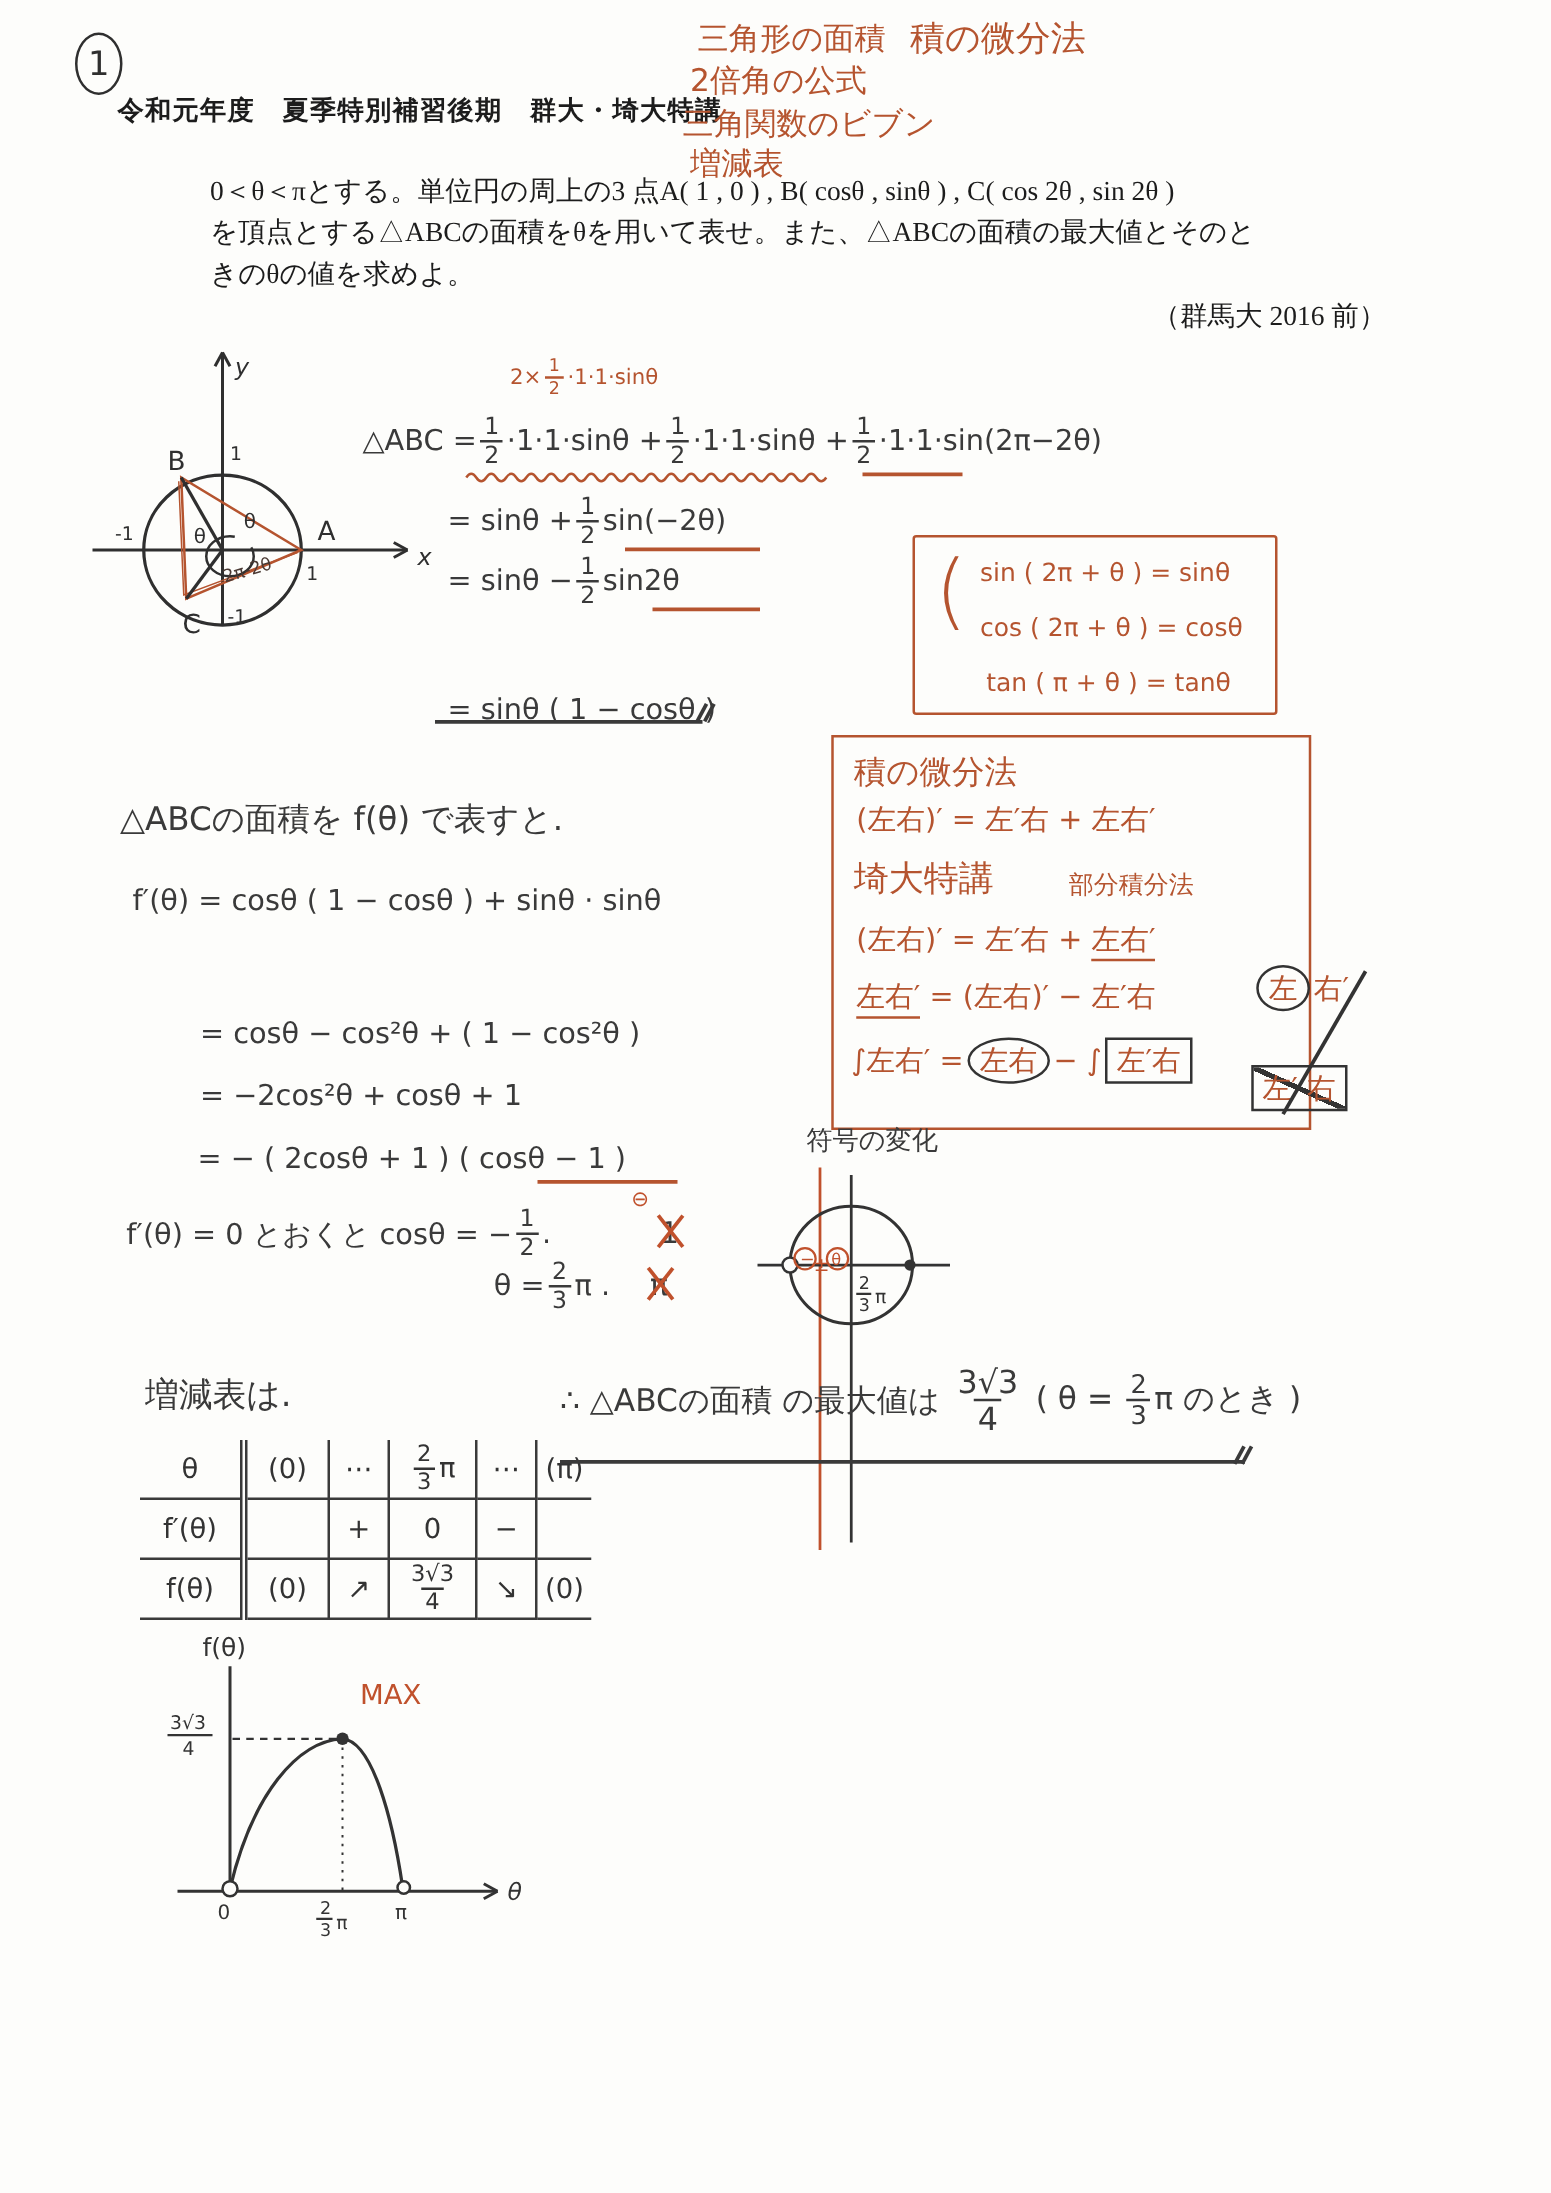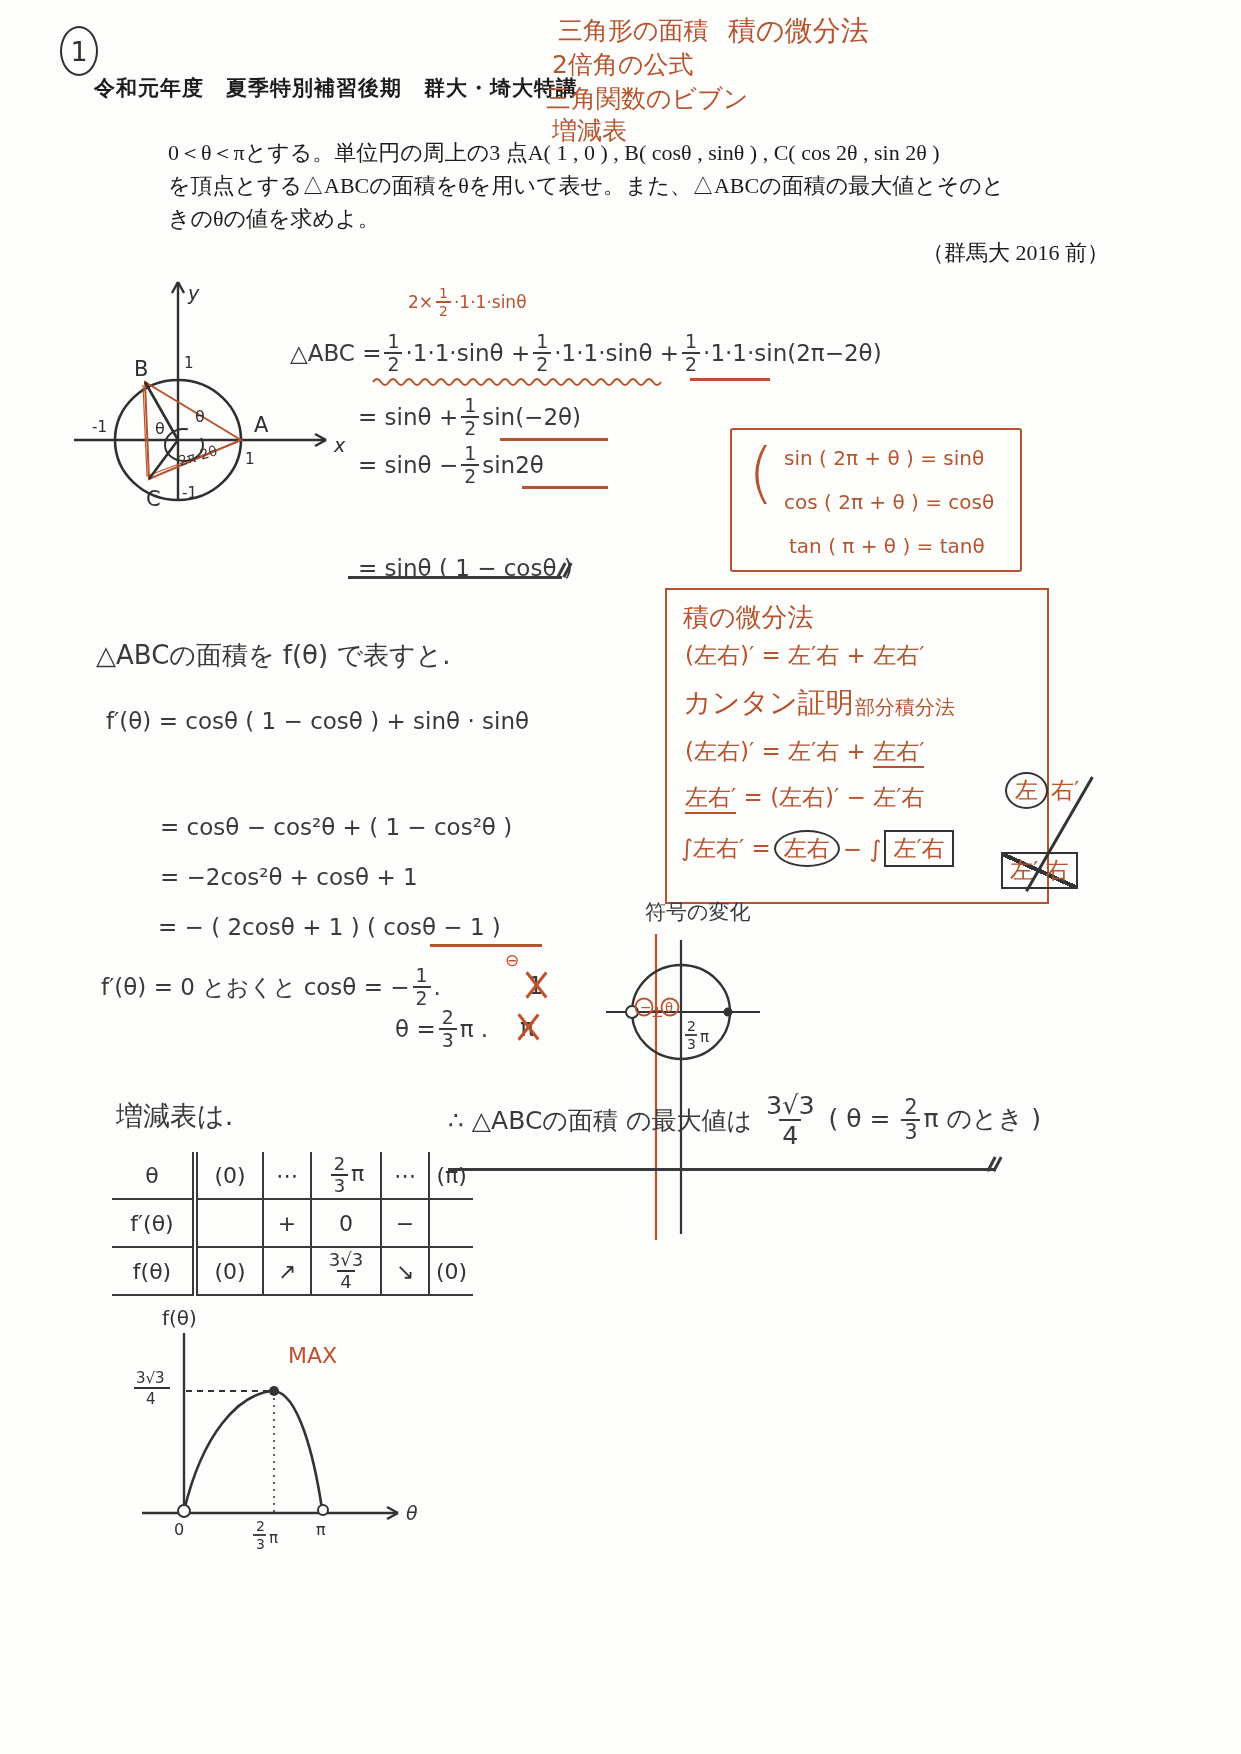--- a/index.html
+++ b/index.html
@@ -134,21 +134,21 @@
   <div class="abs rbox1" style="left:730px;top:428px;width:288px;height:140px;">
     <div class="abs hw red" style="left:16px;top:4px;font-size:66px;font-weight:200;">(</div>
     <div class="abs hw red" style="left:52px;top:16px;font-size:20px;">sin ( 2π + θ ) = sinθ</div>
     <div class="abs hw red" style="left:52px;top:60px;font-size:20px;">cos ( 2π + θ ) = cosθ</div>
     <div class="abs hw red" style="left:46px;top:104px;font-size:20px;margin-left:11px;">tan ( π + θ ) = tanθ</div>
   </div>
 
   <div class="abs rbox2" style="left:665px;top:588px;width:380px;height:312px;">
     <div class="abs hw red" style="left:16px;top:10px;font-size:26px;">積の微分法</div>
     <div class="abs hw red" style="left:18px;top:50px;font-size:23px;">(左右)′ =  左′右 + 左右′</div>
-    <div class="abs hw red" style="left:16px;top:94px;font-size:28px;">カンタン証明</div>
+    <div class="abs hw red" style="left:16px;top:94px;font-size:28px;">埼大特講</div>
     <div class="abs hw red" style="left:188px;top:104px;font-size:20px;">部分積分法</div>
     <div class="abs hw red" style="left:18px;top:146px;font-size:23px;">
       <span>(左右)′ = 左′右 + </span><span style="border-bottom:2.5px solid #b5542f;padding-bottom:2px;">左右′</span>
     </div>
     <div class="abs hw red" style="left:18px;top:192px;font-size:23px;">
       <span style="border-bottom:2.5px solid #b5542f;padding-bottom:2px;">左右′</span><span> = (左右)′ − 左′右</span>
     </div>
     <div class="abs hw red" style="left:14px;top:240px;font-size:23px;display:flex;align-items:center;">
       <span>∫左右′ = </span>
       <span class="circ">左右</span>

